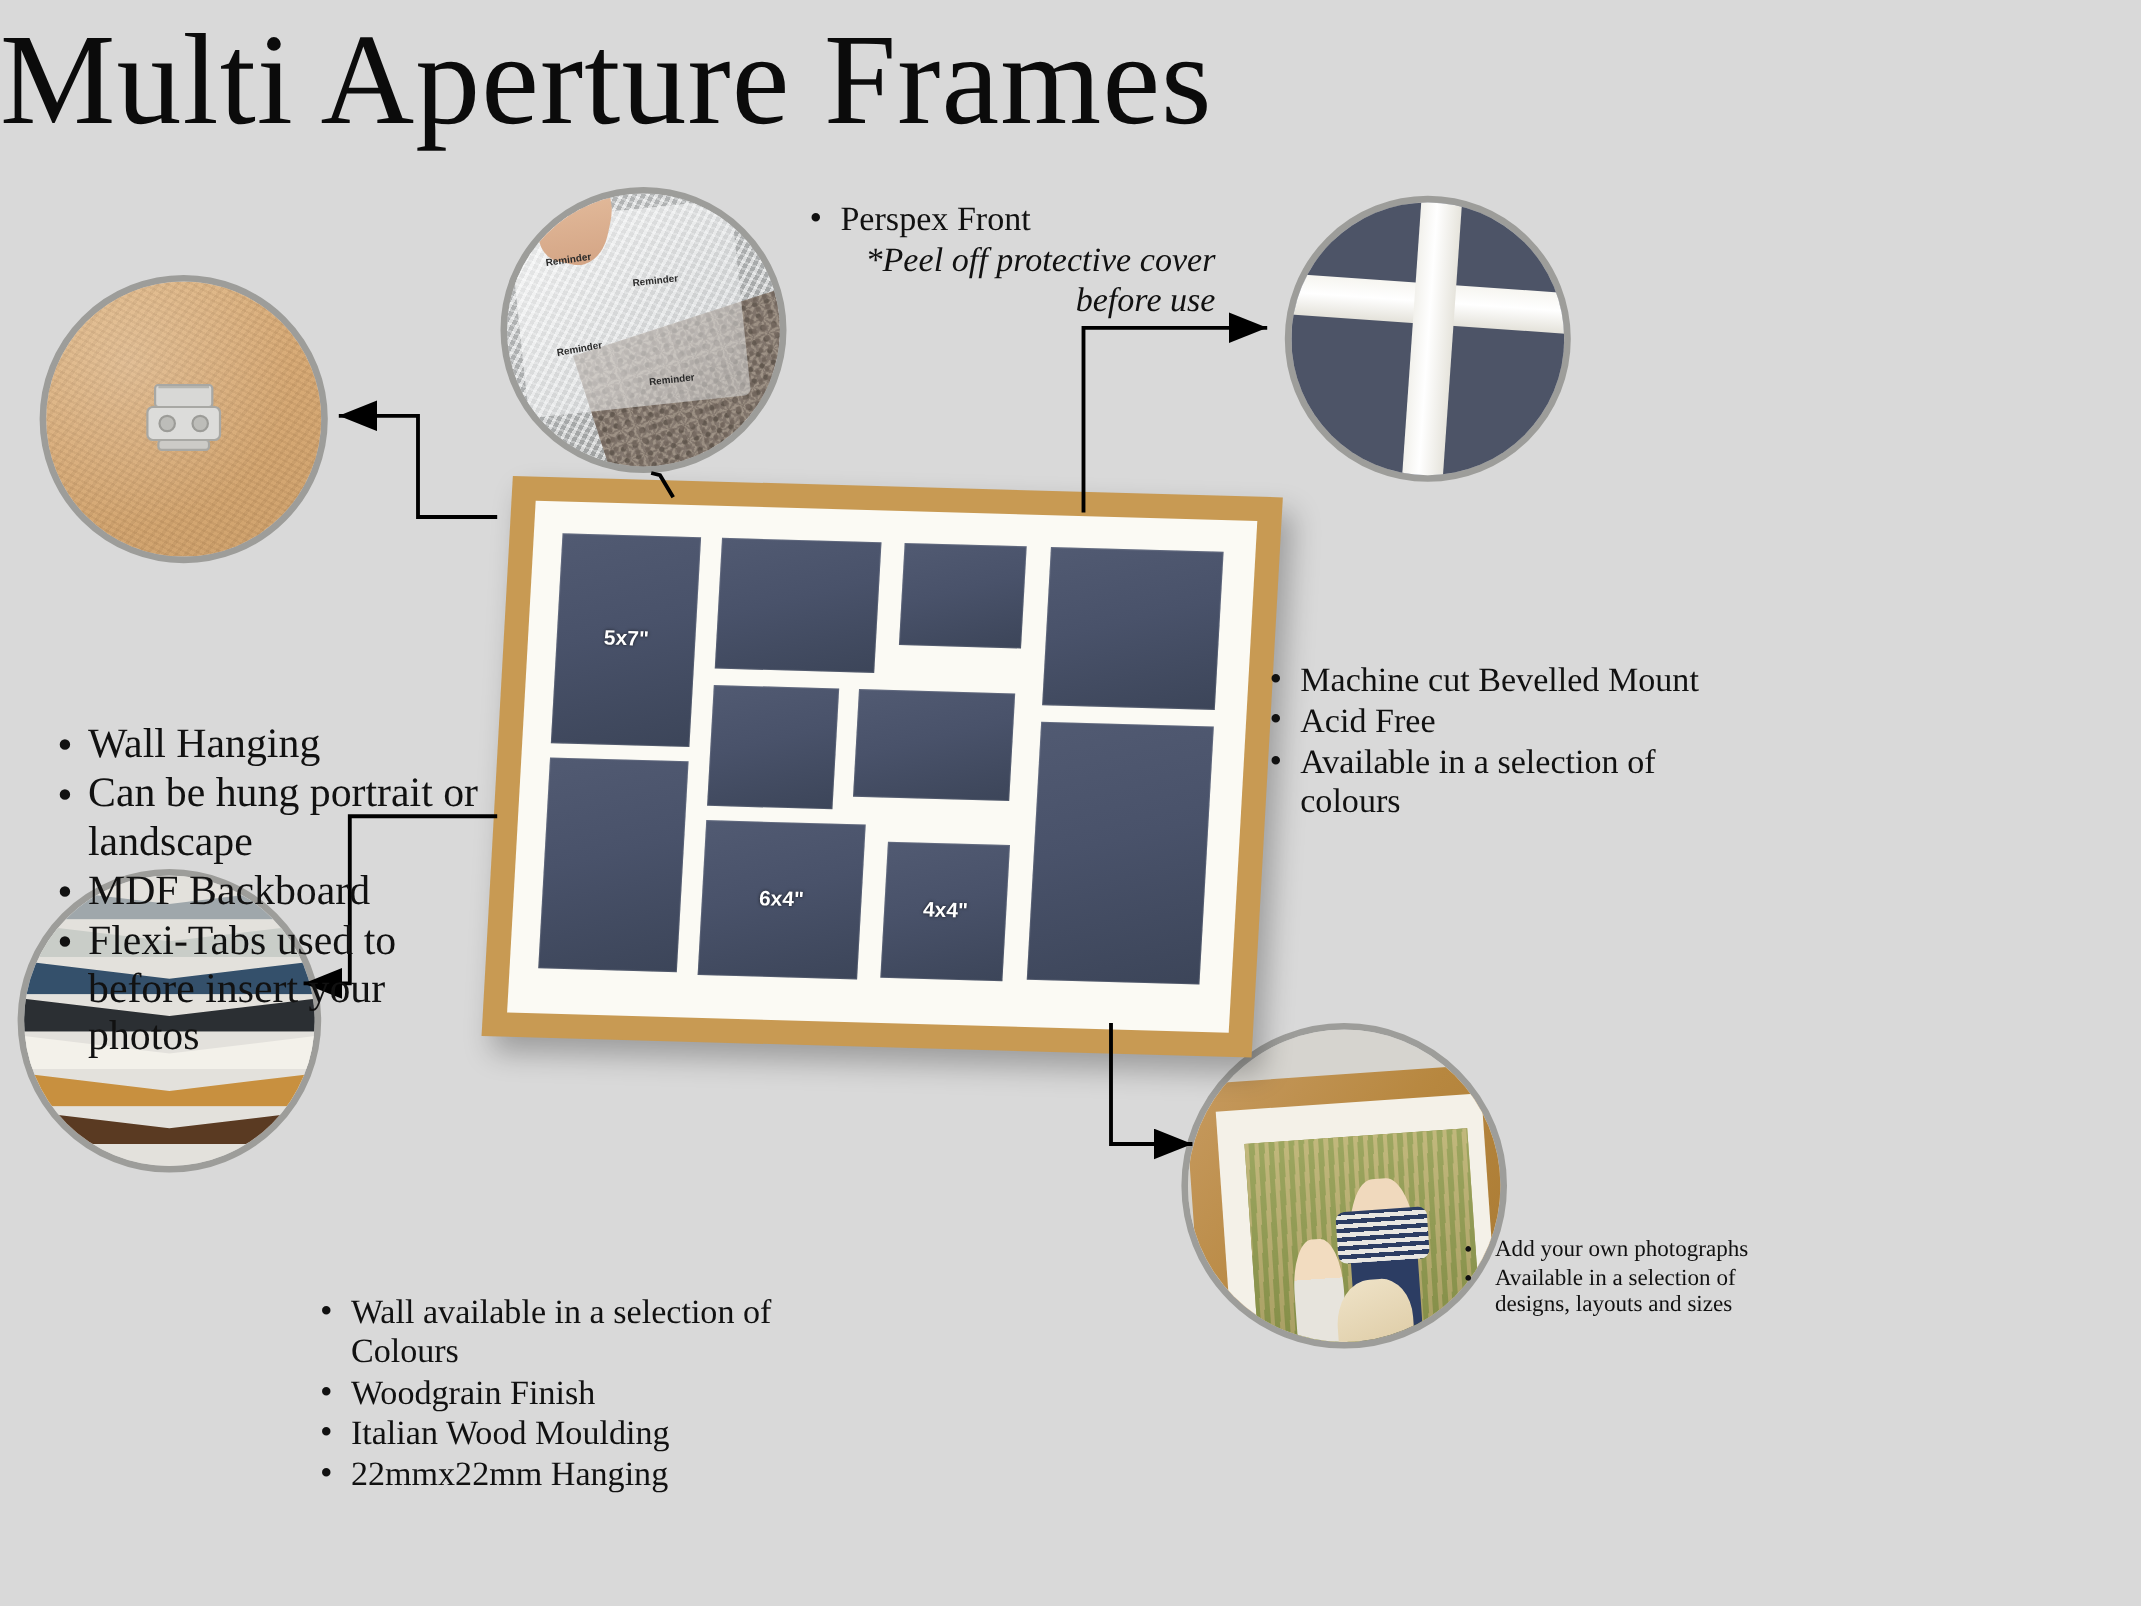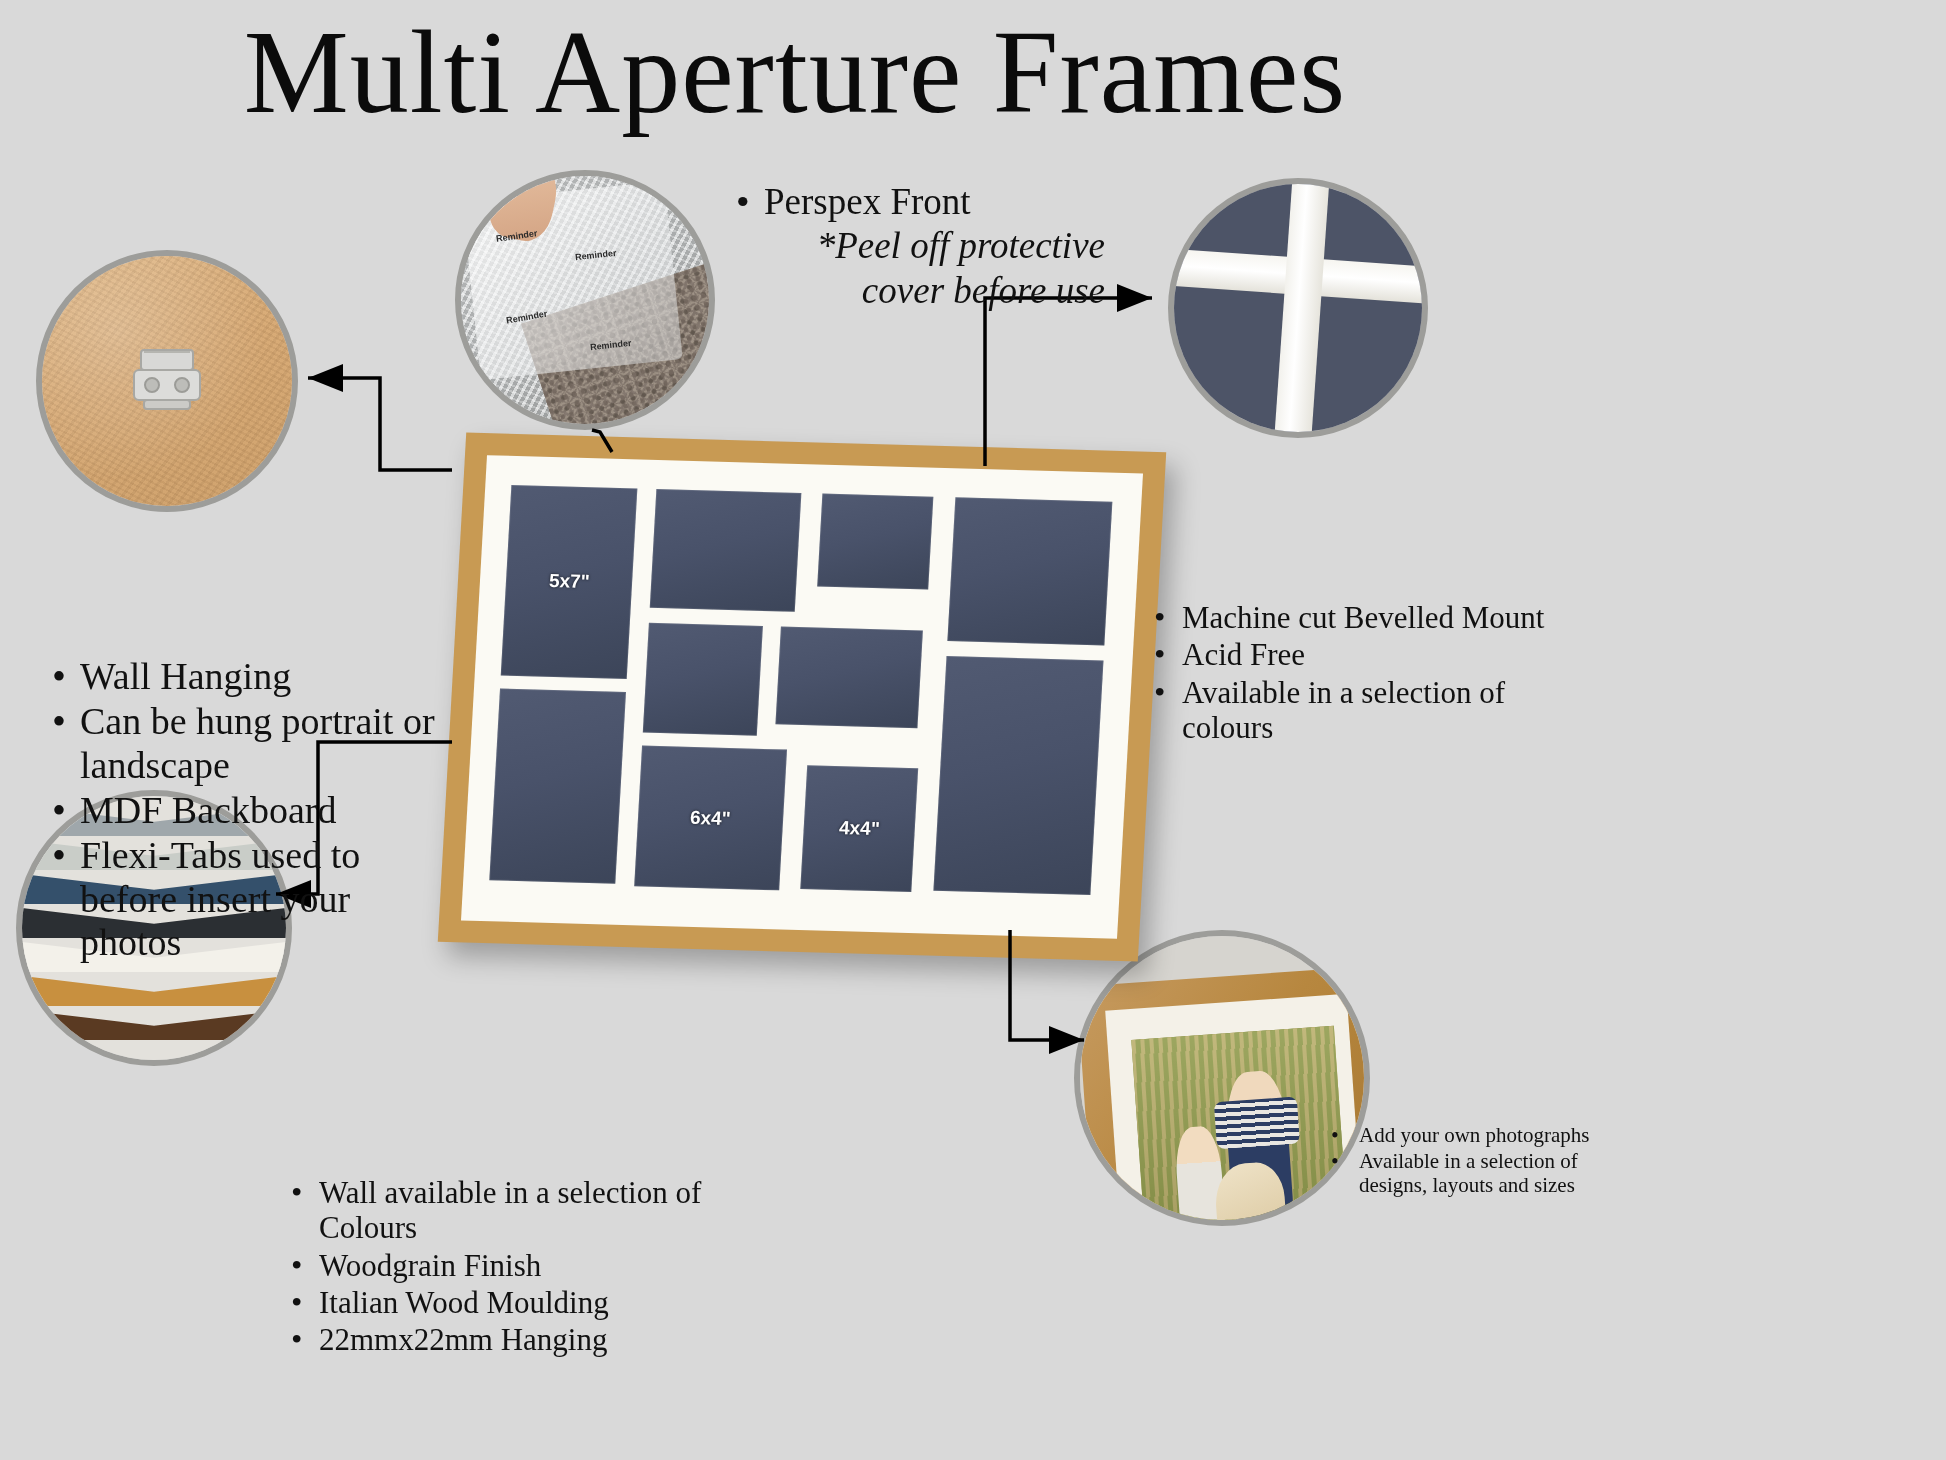--- a/index.html
+++ b/index.html
@@ -8,21 +8,20 @@
     background: #d9d9d9;
     font-family: "Liberation Serif", "DejaVu Serif", serif;
     color: #111;
     overflow: hidden;
   }
   #stage { position: relative; width: 1946px; height: 1460px; }
 
   
   #title {
     position: absolute; left: 0; top: 14px; width: 1590px;
-    text-align: center;
     font-size: 118px; line-height: 1.0;
     font-weight: 400;
     letter-spacing: 1px;
     color: #0b0b0b;
   }
 
   
   .bullets { position: absolute; list-style: none; }
   .bullets li {
     position: relative;
@@ -35,21 +34,21 @@
     font-size: 1.05em;
   }
   .b-left   { left: 46px;  top: 655px;  width: 400px; font-size: 38px; line-height: 1.14; }
   .b-right  { left: 1148px;top: 600px;  width: 420px; font-size: 31px; line-height: 1.14; }
   .b-bottomleft  { left: 285px; top: 1175px; width: 420px; font-size: 31px; line-height: 1.14; }
   .b-bottomright { left: 1325px;top: 1124px; width: 300px; font-size: 21px; line-height: 1.14; }
 
   
   #perspex {
     position: absolute; left: 730px; top: 180px; width: 375px;
-    font-size: 37px; line-height: 1.20;
+    font-size: 31px; line-height: 1.20;
   }
   #perspex .pbul { position: relative; padding-left: 34px; }
   #perspex .pbul::before {
     content: "\2022"; position: absolute; left: 6px; top: -1px; font-size: 1.05em;
   }
   #perspex .pnote { font-style: italic; text-align: right; }
 
   
   .circle {
     position: absolute; border-radius: 50%;

